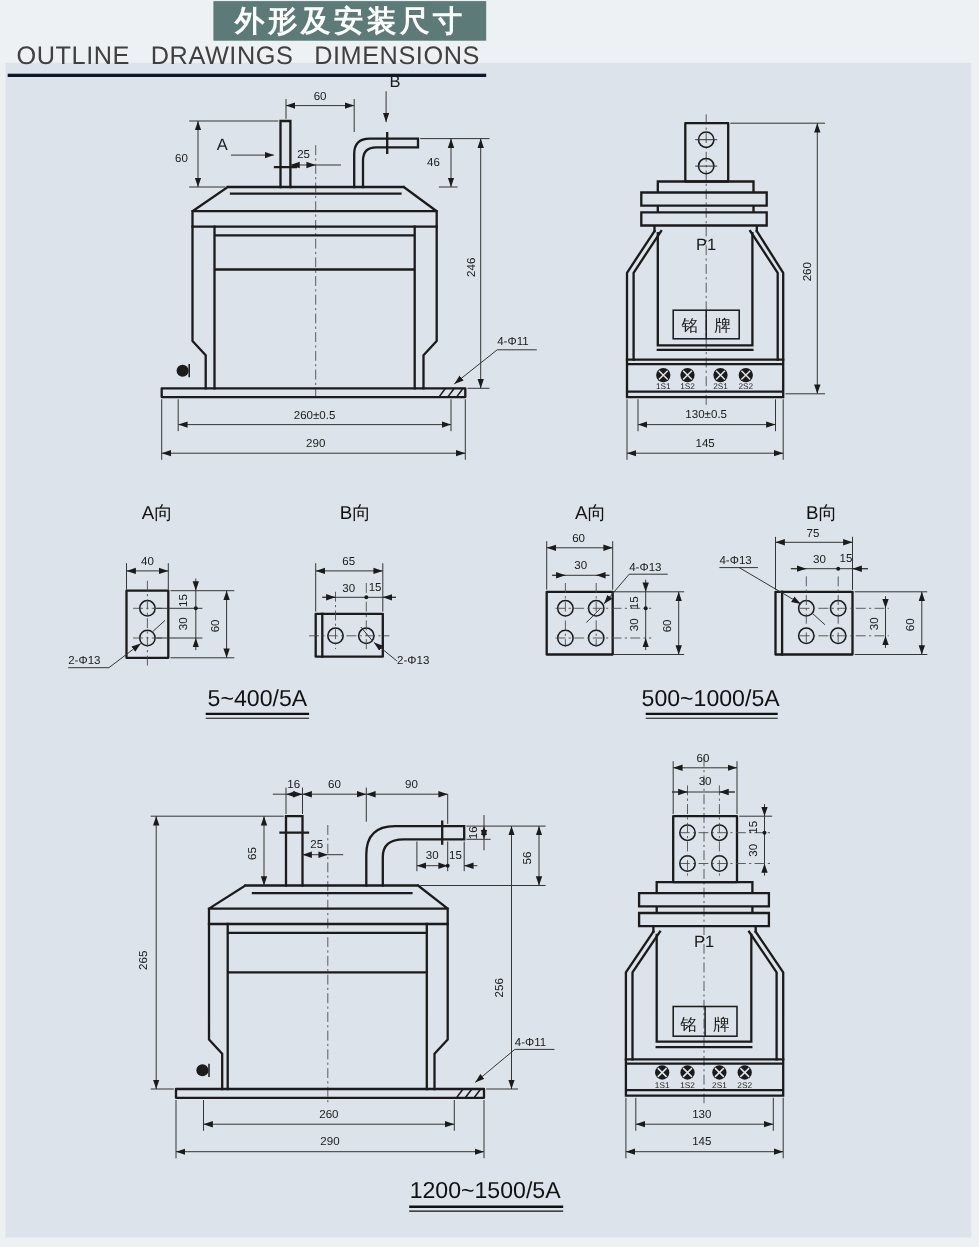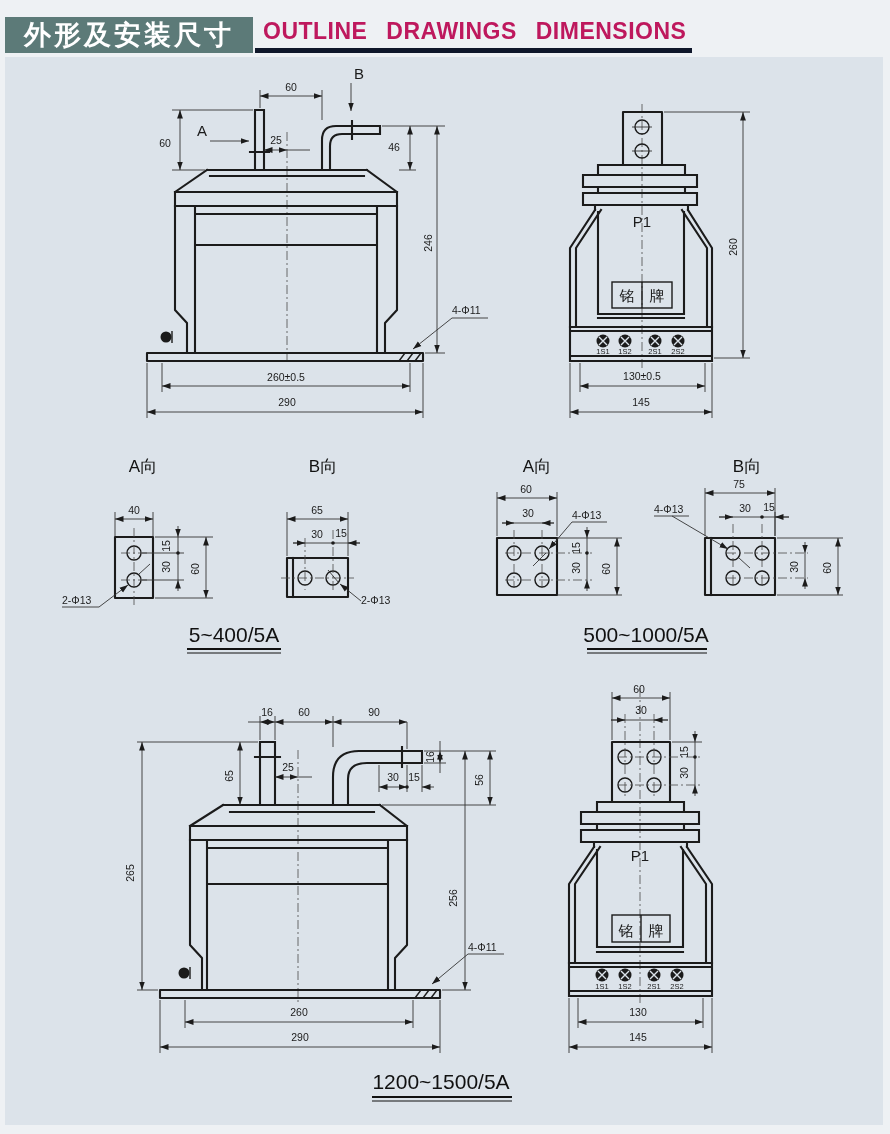--- a/index.html
+++ b/index.html
@@ -6,29 +6,29 @@
   body{
     width:890px;height:1134px;position:relative;
     background:#eef1f4;
     font-family:"Liberation Sans", sans-serif;
     overflow:hidden;
   }
   .panel{
     position:absolute;left:5px;top:57px;width:878px;height:1068px;
     background:#dce3ea;
   }
-  .hdr{position:absolute;left:5px;top:17px;display:flex;align-items:flex-end;}
+  .hdr{position:absolute;left:5px;top:1px;display:flex;align-items:flex-end;flex-direction:column;}
   .hdr-cn{
     background:#5c7a78;color:#ffffff;width:248px;height:36px;
     display:flex;align-items:center;justify-content:center;
     font-size:27px;font-weight:bold;letter-spacing:3px;
   }
   .hdr-en{
-    font-size:23px;font-weight:bold;color:#be185d;
-    border-bottom:5px solid #0f172a;padding:0 6px 3px 8px;margin-left:2px;
+    font-size:23px;font-weight:normal;color:#404040;
+    border-bottom:3px solid #0f172a;padding:0 6px 3px 8px;margin-left:2px;
     word-spacing:12px;letter-spacing:0.5px;white-space:nowrap;
   }
   svg{position:absolute;left:0;top:0;}
   svg text{font-family:"Liberation Sans", sans-serif;}
   .o{stroke:#1b1b1b;stroke-width:2.1;fill:none;stroke-linejoin:round;stroke-linecap:square;}
   .m{stroke:#1b1b1b;stroke-width:1.4;fill:none;}
   .d{stroke:#333;stroke-width:0.9;fill:none;}
   .cl{stroke:#4a4a4a;stroke-width:0.8;fill:none;stroke-dasharray:9 3 2 3;}
   .fc{fill:#1b1b1b;stroke:none;}
   .sl{stroke:#dce3ea;stroke-width:1.4;fill:none;}

